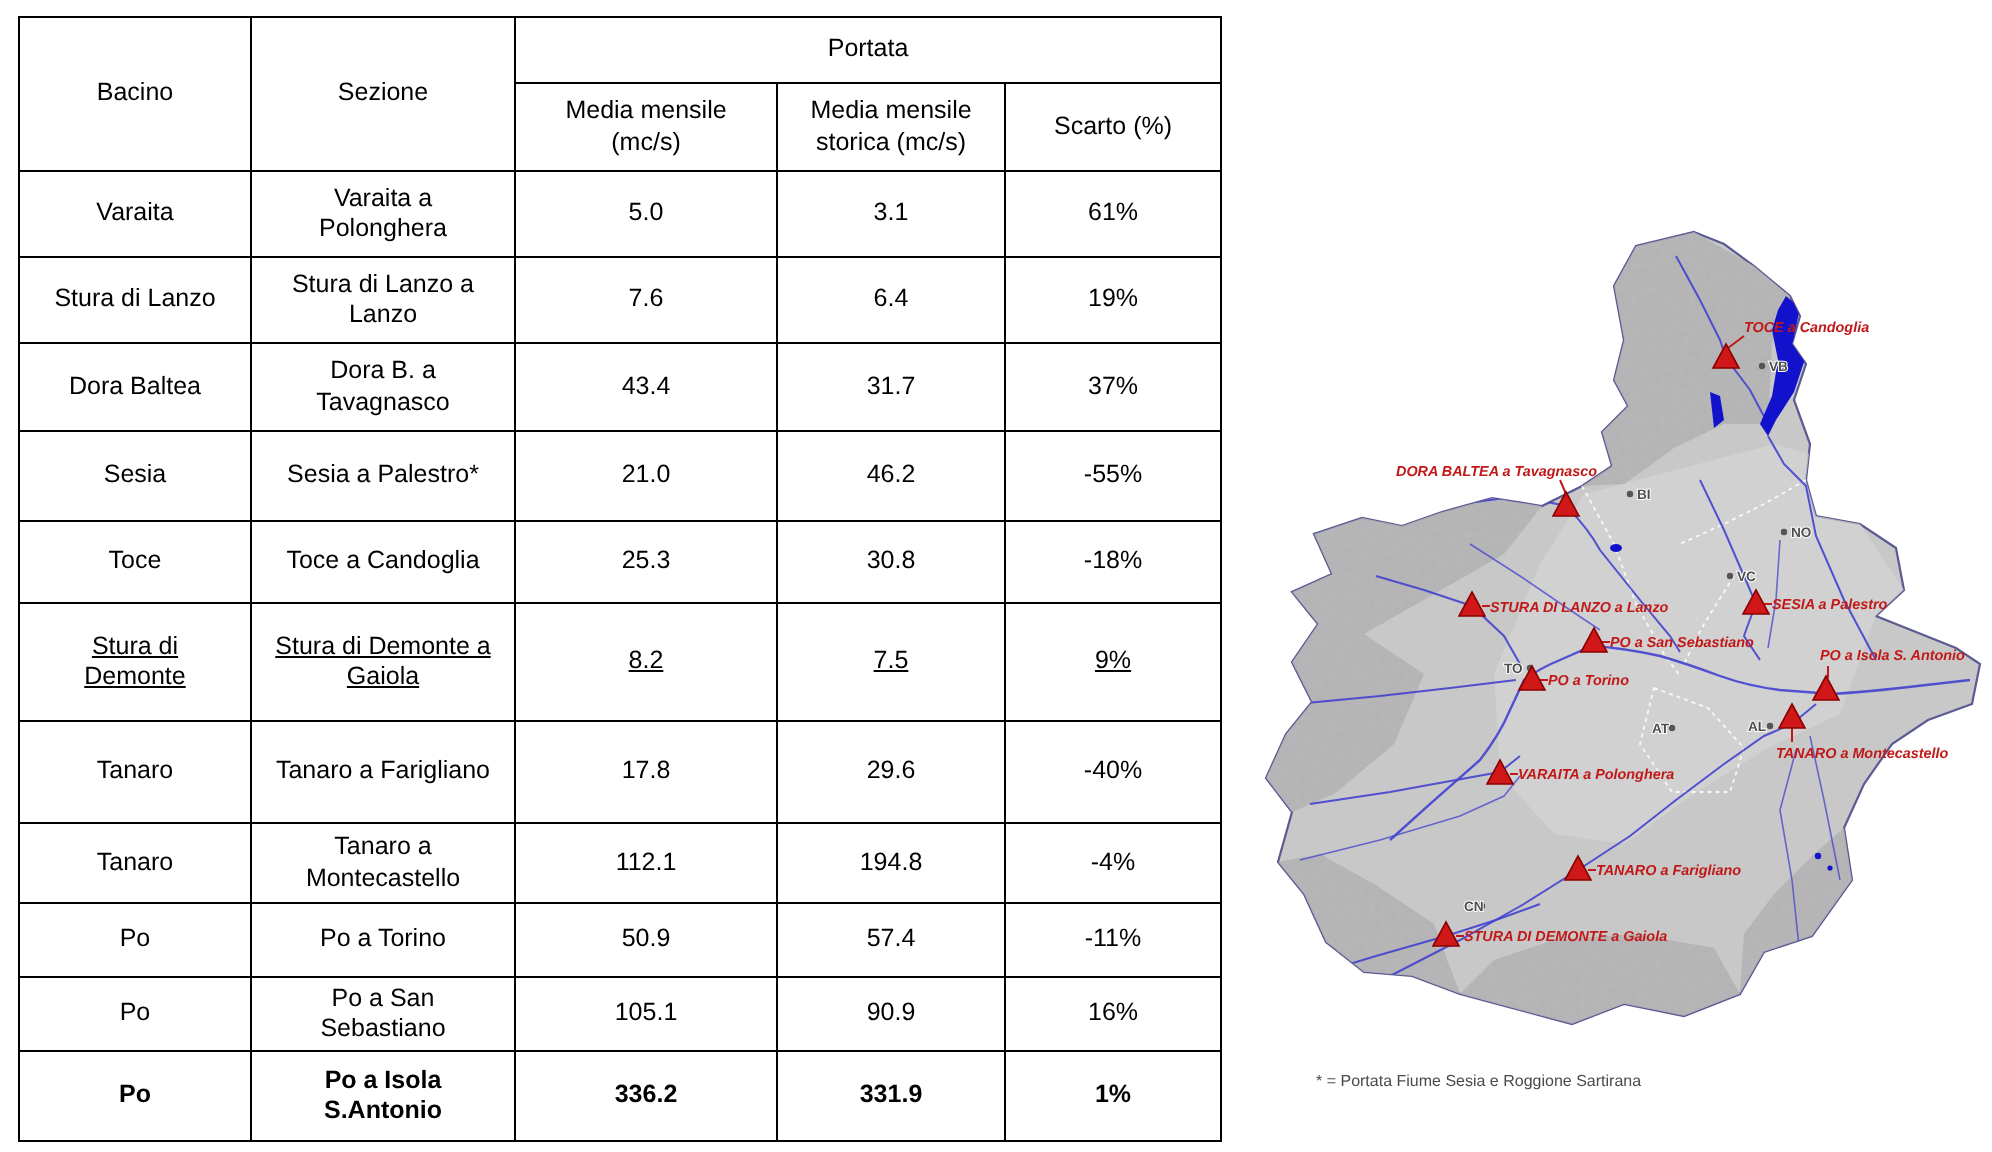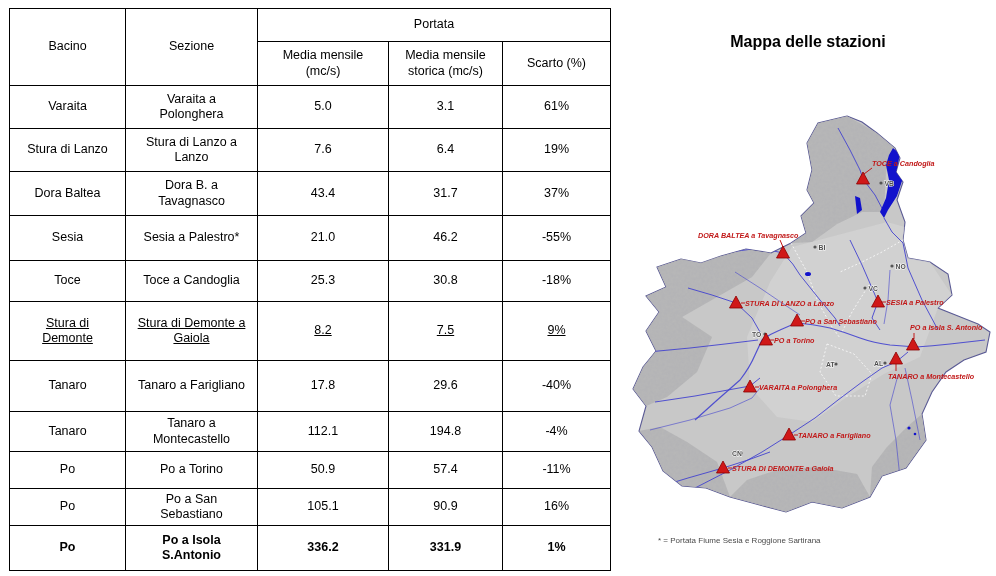--- a/index.html
+++ b/index.html
@@ -152,21 +152,20 @@
         <td>Po</td>
         <td>Po a Isola
 S.Antonio</td>
         <td>336.2</td>
         <td>331.9</td>
         <td>1%</td>
       </tr>
     </tbody>
   </table>
 
-  <div class="map-title">Mappa delle stazioni</div>
 
   <svg class="map-svg" width="374" height="404" viewBox="0 0 374 404">
     <defs>
       <path id="region" d="M225,4 L240,10 L255,21 L273,36 L278,46 L274,60 L281,70 L275,88 L283,110 L281,128 L286,146 L308,150 L326,162 L330,183 L316,196 L336,204 L356,212 L368,220 L364,240 L342,248 L324,260 L310,280 L300,302 L304,328 L284,356 L260,364 L248,385 L220,396 L190,390 L164,400 L134,392 L108,385 L84,376 L60,374 L41,359 L30,335 L17,319 L24,294 L11,277 L21,255 L34,239 L24,219 L37,200 L24,184 L44,175 L35,155 L59,147 L79,151 L99,144 L124,137 L149,141 L169,131 L184,121 L179,104 L192,91 L185,78 L190,58 L185,31 L196,11 Z"></path>
       <path id="mnt" d="M185,31 L196,11 L225,4 L255,21 L273,36 L267,50 L264,60 L262,100 L240,100 L215,112 L190,130 L169,131 L184,121 L179,104 L192,91 L185,78 L190,58 Z M35,155 L59,147 L99,144 L124,137 L149,141 L130,165 L95,185 L60,205 L37,200 L24,184 L44,175 Z M11,277 L21,255 L34,239 L24,219 L37,200 L60,205 L90,225 L75,260 L45,285 L24,294 Z M17,319 L38,315 L65,330 L95,350 L108,385 L84,376 L60,374 L41,359 L30,335 Z M108,385 L134,392 L164,400 L190,390 L220,396 L248,385 L235,362 L195,355 L155,358 L125,368 Z M248,385 L260,364 L284,356 L304,328 L300,302 L285,315 L265,335 L250,355 Z"></path>
       <clipPath id="rclip">
           <use href="#region"></use>
         </clipPath>
       <filter id="grain" x="-5%" y="-5%" width="110%" height="110%">
         <feTurbulence type="fractalNoise" baseFrequency="0.35" numOctaves="2" seed="5"></feTurbulence>

